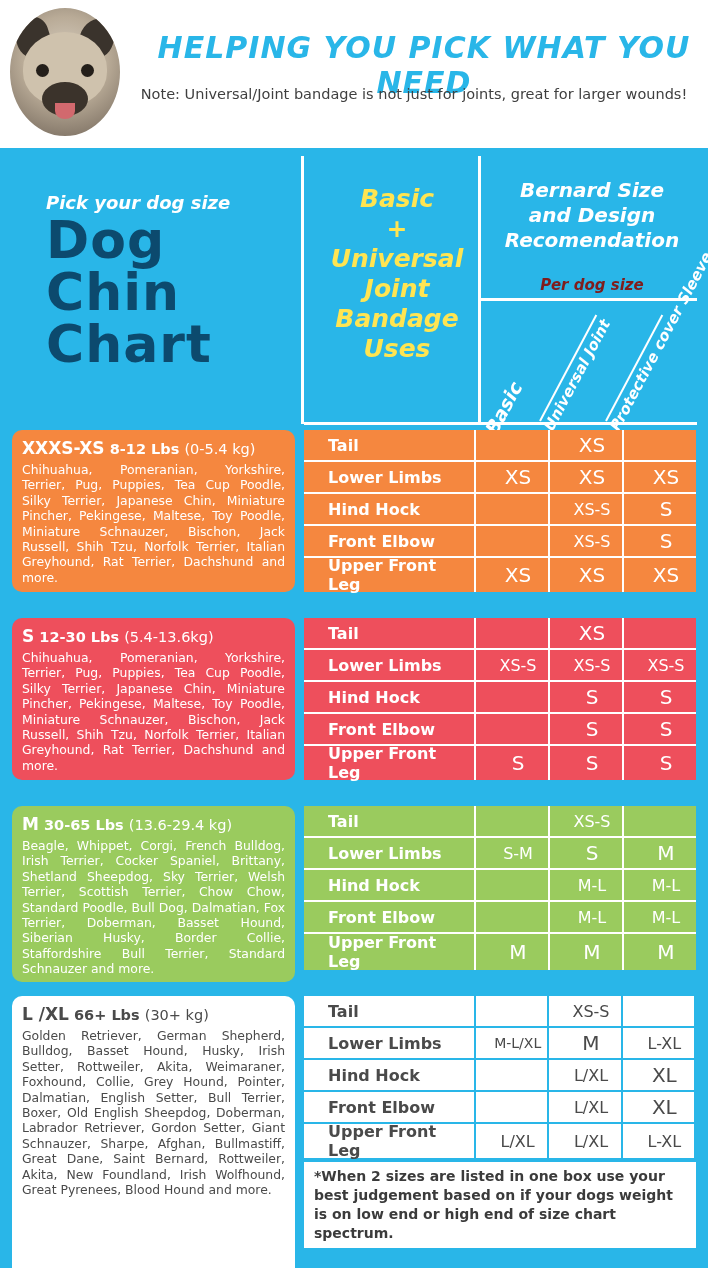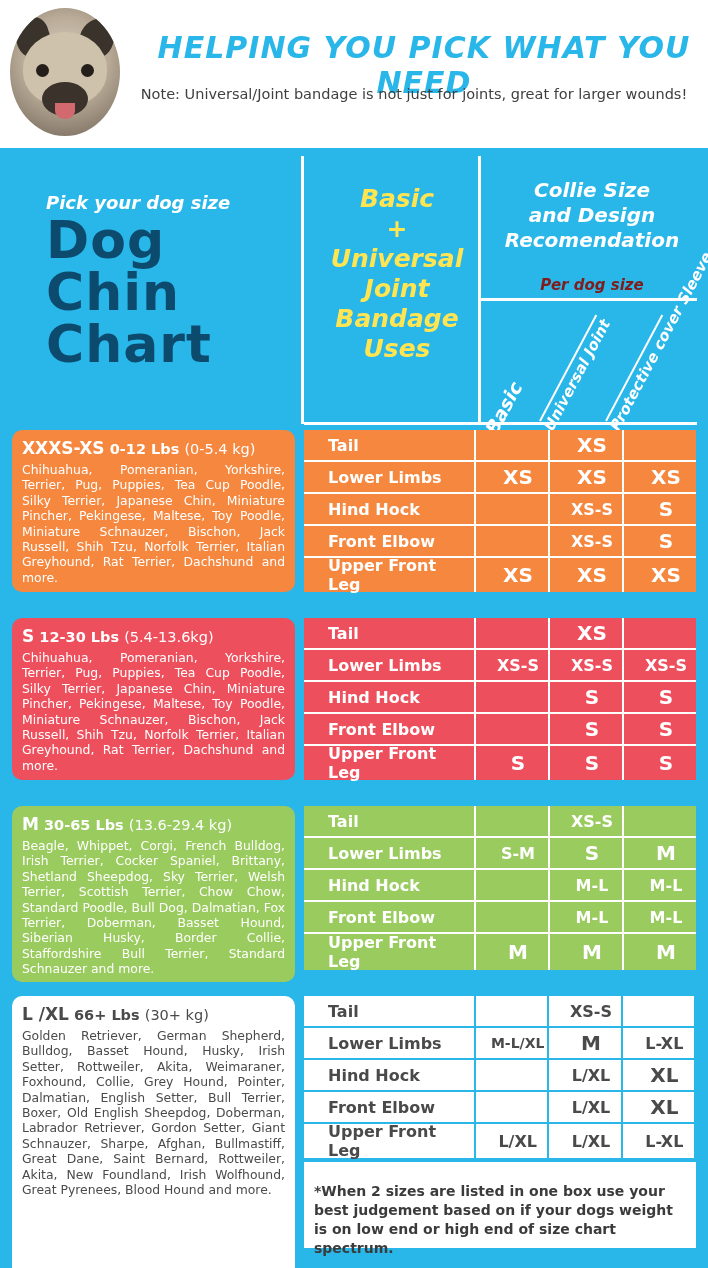--- a/index.html
+++ b/index.html
@@ -137,39 +137,39 @@
   .rowline:last-child{border-bottom:none;}
   .rname{
     width:172px;box-sizing:border-box;padding-left:24px;
     color:#ffffff;font-weight:bold;font-size:16px;
     border-right:2px solid #ffffff;height:100%;
     display:flex;align-items:center;
   }
   .cellv{
     flex:1;height:100%;
     display:flex;align-items:center;justify-content:center;
-    color:#ffffff;font-weight:bold;font-size:20px;
+    color:#ffffff;font-weight:normal;font-size:20px;
     border-right:2px solid #ffffff;
     margin-left:12px;
   }
   .cellv:last-child{border-right:none;}
   .cellv.small{font-size:16px;}
   .cellv.tiny{font-size:14px;}
   .b-orange{background:#f5873f;}
   .b-red{background:#ee4f5c;}
   .b-green{background:#9acb5e;}
   .b-white{background:#ffffff;}
   .b-white .rname{color:#4a4a4a;border-right:2px solid #29b6e8;}
   .b-white .cellv{color:#4a4a4a;border-right:2px solid #29b6e8;}
   .b-white .rowline{border-bottom:2px solid #29b6e8;}
   .note{
     position:absolute;left:304px;width:392px;
     background:#ffffff;color:#3b3b3b;
     font-size:14px;line-height:19px;font-weight:bold;
-    padding:20px 10px;box-sizing:border-box;
+    padding:5px 10px;box-sizing:border-box;
   }
 </style>
 </head>
 <body>
 
 <div class="header">
   <div class="dog-photo">
     <div class="ear-l"></div>
     <div class="ear-r"></div>
     <div class="face"></div>
@@ -202,37 +202,37 @@
   <div class="lbl-basic">
     <div>Basic</div>
     <div>+</div>
     <div>Universal</div>
     <div>Joint</div>
     <div>Bandage</div>
     <div>Uses</div>
   </div>
 
   <div class="lbl-bandage">
-    <div>Collie Size</div>
+    <div>Bernard Size</div>
     <div>and Design</div>
     <div>Recomendation</div>
   </div>
   <div class="lbl-perdog">Per dog size</div>
 
   <div class="rot-head" style="left:500px;top:268px;font-size:19px;transform:rotate(-62deg);">Basic</div>
   <div class="rot-head" style="left:556px;top:268px;font-size:15px;transform:rotate(-62deg);">
     <span>Universal Joint</span>
   </div>
   <div class="rot-head" style="left:622px;top:268px;font-size:15px;transform:rotate(-62deg);">
     <span>Protective cover Sleeve</span>
   </div>
 
   <div class="card orange" style="top:282px;height:162px;">
     <span class="card-title">XXXS-XS</span>
-    <span class="card-weight">0-12 Lbs</span>
+    <span class="card-weight">8-12 Lbs</span>
     <span class="card-weight2">(0-5.4 kg)</span>
     <div class="card-breeds">Chihuahua, Pomeranian, Yorkshire, Terrier, Pug, Puppies, Tea Cup Poodle, Silky Terrier, Japanese Chin, Miniature Pincher, Pekingese, Maltese, Toy Poodle, Miniature Schnauzer, Bischon, Jack Russell, Shih Tzu, Norfolk Terrier, Italian Greyhound, Rat Terrier, Dachshund and more.</div>
   </div>
   <div class="block b-orange" style="top:282px;height:162px;">
     <div class="rowline" style="height:32px;">
       <div class="rname">Tail</div>
       <div class="cellv"></div>
       <div class="cellv">XS</div>
       <div class="cellv"></div>
     </div>

